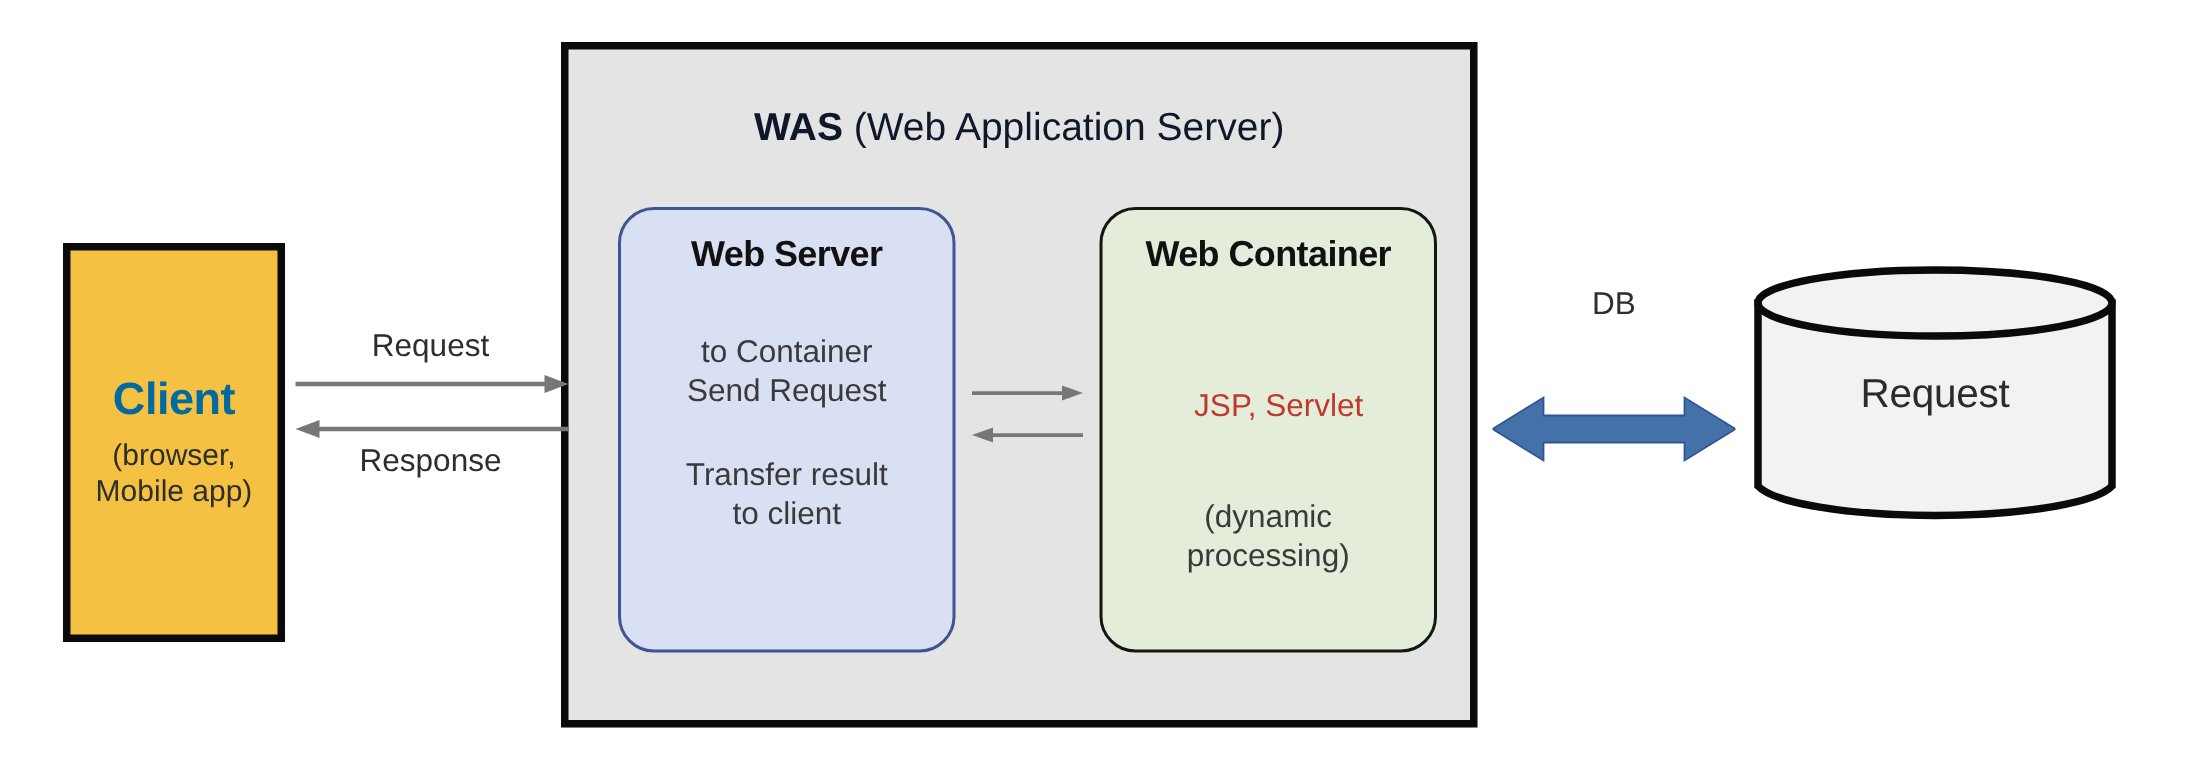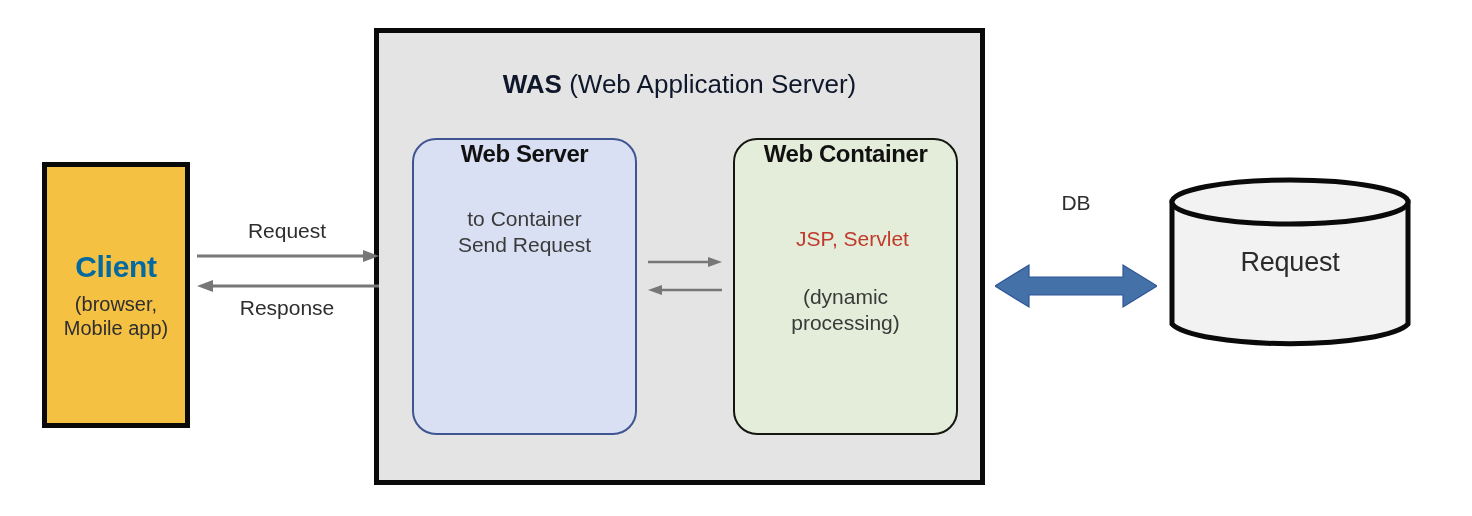--- a/index.html
+++ b/index.html
@@ -76,36 +76,38 @@
 
   
   .panel {
     position: absolute;
     box-sizing: border-box;
     border-radius: 24px;
     display: flex;
     flex-direction: column;
     align-items: center;
     text-align: center;
+    padding-top: 16px;
   }
   #web-server-panel {
     left: 412px;
     top: 138px;
     width: 225px;
     height: 297px;
     background: #DAE0F3;
     border: 2px solid #3F5591;
   }
   #web-container-panel {
     left: 733px;
     top: 138px;
     width: 225px;
     height: 297px;
     background: #E3EDD9;
     border: 2px solid #14160f;
+    gap: 16px;
   }
   .panel-title {
     font-size: 24px;
     font-weight: bold;
     color: #111111;
     letter-spacing: -0.4px;
     line-height: 1.15;
   }
   .panel-line {
     font-size: 21px;
@@ -195,20 +197,24 @@
       <span class="bold">WAS</span><span class="light"> (Web Application Server)</span>
     </div>
   </div>
 
   <div id="web-server-panel" class="panel">
     <div class="panel-title">Web Server</div>
     <div id="ws-block-1">
       <div class="panel-line">to Container</div>
       <div class="panel-line">Send Request</div>
     </div>
+    <div id="ws-block-2">
+      <div class="panel-line">Transfer result</div>
+      <div class="panel-line">to client</div>
+    </div>
   </div>
 
   <div id="web-container-panel" class="panel">
     <div class="panel-title">Web Container</div>
     <div id="wc-block-1">
       <div class="panel-line">JSP, Servlet</div>
     </div>
     <div id="wc-block-2">
       <div class="panel-line">(dynamic</div>
       <div class="panel-line">processing)</div>

